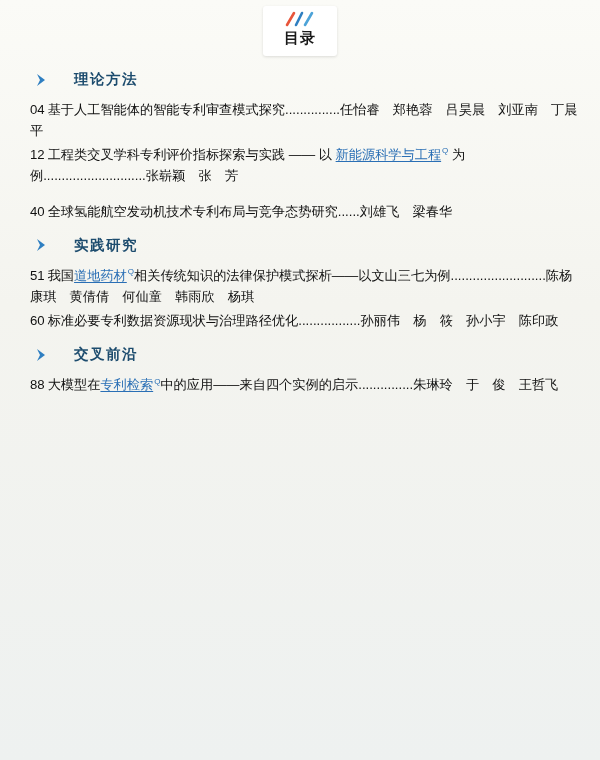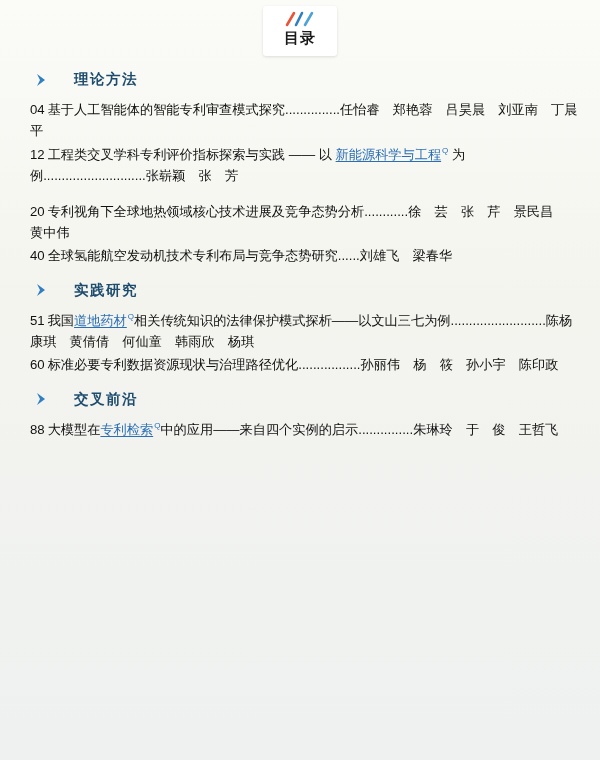--- a/index.html
+++ b/index.html
@@ -147,23 +147,20 @@
         <span class="pg">04</span><span>基于人工智能体的智能专利审查模式探究</span><span>...............</span><span class="authors">任怡睿　郑艳蓉　吕昊晨　刘亚南　丁晨平</span>
       </p>
 
       <p class="entry">
         <span class="pg">12</span><span>工程类交叉学科专利评价指标探索与实践 —— 以 </span><span class="link">新能源科学与工程</span><span class="sup-q">Q</span><span> 为例</span><span>............................</span><span class="authors">张崭颖　张　芳</span>
       </p>
     </div>
 
     <div class="section">
 
-      <p class="entry">
-        <span class="pg">20</span><span>专利视角下全球地热领域核心技术进展及竞争态势分析</span><span>............</span><span class="authors">徐　芸　张　芹　景民昌　黄中伟</span>
-      </p>
 
       <p class="entry">
         <span class="pg">40</span><span>全球氢能航空发动机技术专利布局与竞争态势研究</span><span>......</span><span class="authors">刘雄飞　梁春华</span>
       </p>
 
     </div>
 
     <div class="section">
       <div class="section-head">
         <span class="arrow-icon">

